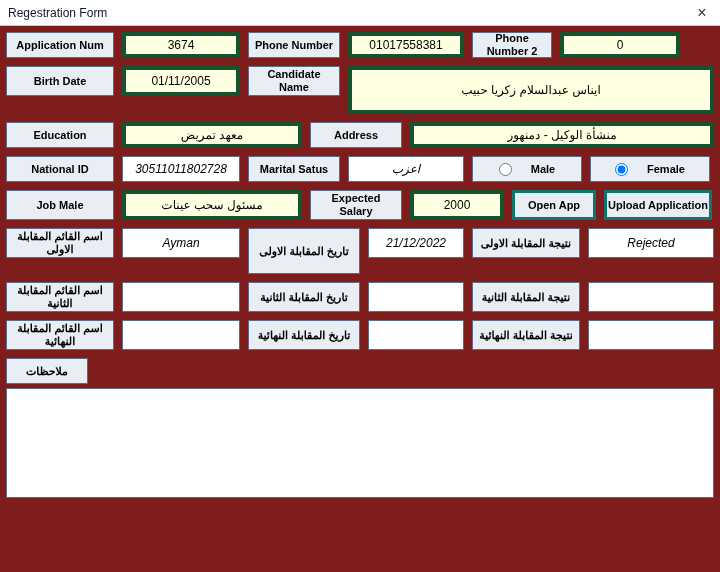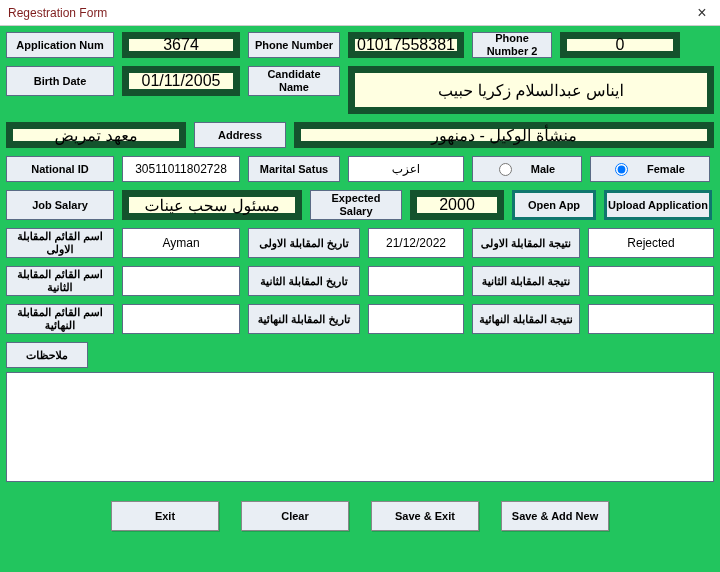--- a/index.html
+++ b/index.html
@@ -13,63 +13,64 @@
   }
   .titlebar {
     height: 26px;
     display: flex;
     align-items: center;
     justify-content: space-between;
     padding: 0 8px;
     border-bottom: 1px solid #ccc;
     background: #fff;
   }
-  .titlebar .title { font-size: 12px; color: #7f1d1d; }
+  .titlebar .title { font-size: 12px; color: #0f172a; }
   .titlebar .close {
     font-size: 16px;
     color: #333;
     cursor: pointer;
     width: 20px;
     text-align: center;
   }
   .form-area {
-    background: #22c55e;
+    background: #7f1d1d;
     padding: 6px 6px 4px 6px;
     height: 546px;
   }
   .row { display: flex; gap: 8px; margin-bottom: 8px; }
   .lab {
     background: #e9eef4;
     border: 1px solid #5a6b85;
     display: flex;
     align-items: center;
     justify-content: center;
     font-weight: bold;
     font-size: 11px;
     text-align: center;
     padding: 2px 4px;
     line-height: 1.15;
   }
   .val {
     background: #ffffe1;
-    border: 7px solid #14532d;
-    display: flex;
-    align-items: center;
-    justify-content: center;
-    font-size: 16px;
+    border: 4px solid #14532d;
+    display: flex;
+    align-items: center;
+    justify-content: center;
+    font-size: 12px;
     padding: 2px 4px;
   }
   .val-plain {
     background: #fff;
     border: 1px solid #5a6b85;
     display: flex;
     align-items: center;
     justify-content: center;
     font-size: 12px;
     padding: 2px 4px;
+    font-style: italic;
   }
   .radio-cell {
     background: #e9eef4;
     border: 1px solid #5a6b85;
     display: flex;
     align-items: center;
     justify-content: center;
     gap: 15px;
     font-weight: bold;
     font-size: 11px;
@@ -135,20 +136,21 @@
   
   <div class="row">
     <div class="lab" style="width:108px;height:30px">Birth Date</div>
     <div class="val" style="width:118px;height:30px">01/11/2005</div>
     <div class="lab" style="width:92px;height:30px">Candidate Name</div>
     <div class="val" style="flex:1;height:48px">ايناس عبدالسلام زكريا حبيب</div>
   </div>
 
   
   <div class="row">
+    <div class="lab" style="width:108px;height:26px">Education</div>
     <div class="val" style="width:180px;height:26px">معهد تمريض</div>
     <div class="lab" style="width:92px;height:26px">Address</div>
     <div class="val" style="flex:1;height:26px">منشأة الوكيل - دمنهور</div>
   </div>
 
   
   <div class="row">
     <div class="lab" style="width:108px;height:26px">National ID</div>
     <div class="val-plain" style="width:118px;height:26px">30511011802728</div>
     <div class="lab" style="width:92px;height:26px">Marital Satus</div>
@@ -158,33 +160,33 @@
       <span>Male</span>
     </label>
     <label class="radio-cell" style="width:120px;height:26px">
       <input type="radio" name="gender" checked="" style="">
       <span>Female</span>
     </label>
   </div>
 
   
   <div class="row">
-    <div class="lab" style="width:108px;height:30px">Job Salary</div>
+    <div class="lab" style="width:108px;height:30px">Job Male</div>
     <div class="val" style="width:180px;height:30px">مسئول سحب عينات</div>
     <div class="lab" style="width:92px;height:30px">Expected Salary</div>
     <div class="val" style="width:94px;height:30px">2000</div>
     <div class="btn" style="width:84px;height:30px">Open App</div>
     <div class="btn" style="width:108px;height:30px">Upload Application</div>
   </div>
 
   
   <div class="row">
     <div class="lab" style="width:108px;height:30px">اسم القائم المقابلة الاولى</div>
     <div class="val-plain" style="width:118px;height:30px">Ayman</div>
-    <div class="lab" style="width:112px;height:30px">تاريخ المقابلة الاولى</div>
+    <div class="lab" style="width:112px;height:46px">تاريخ المقابلة الاولى</div>
     <div class="val-plain" style="width:96px;height:30px">21/12/2022</div>
     <div class="lab" style="width:108px;height:30px">نتيجة المقابلة الاولى</div>
     <div class="val-plain" style="flex:1;height:30px">Rejected</div>
   </div>
 
   
   <div class="row">
     <div class="lab" style="width:108px;height:30px">اسم القائم المقابلة الثانية</div>
     <div class="val-plain" style="width:118px;height:30px"></div>
     <div class="lab" style="width:112px;height:30px">تاريخ المقابلة الثانية</div>
@@ -205,20 +207,14 @@
 
   
   <div class="row" style="margin-bottom:4px">
     <div class="lab" style="width:82px;height:26px">ملاحظات</div>
   </div>
 
   
   <textarea class="notes" style=""></textarea>
 
   
-  <div class="bottom-btns">
-    <button class="bbtn">Exit</button>
-    <button class="bbtn">Clear</button>
-    <button class="bbtn">Save &amp; Exit</button>
-    <button class="bbtn">Save &amp; Add New</button>
-  </div>
 
 </div>
 
 </body></html>

